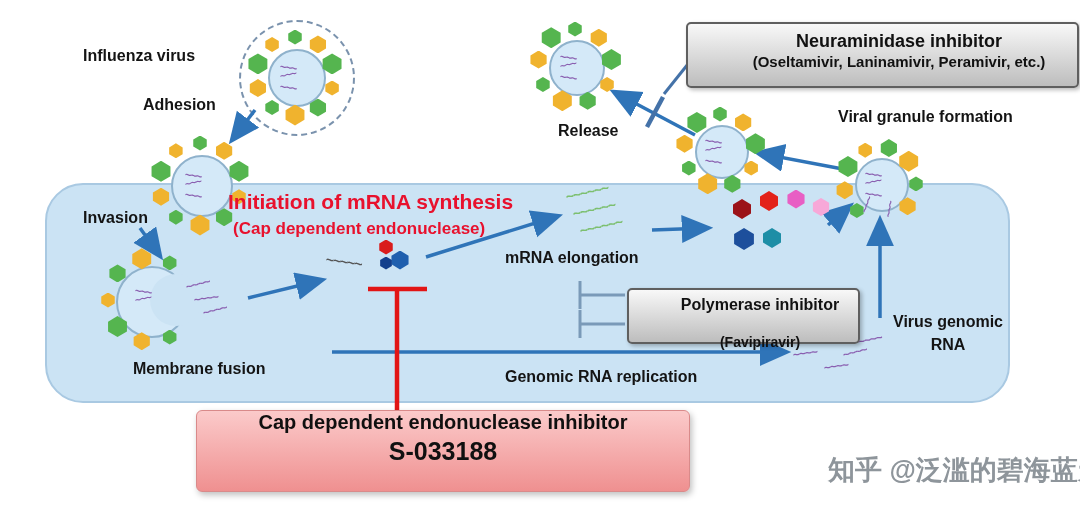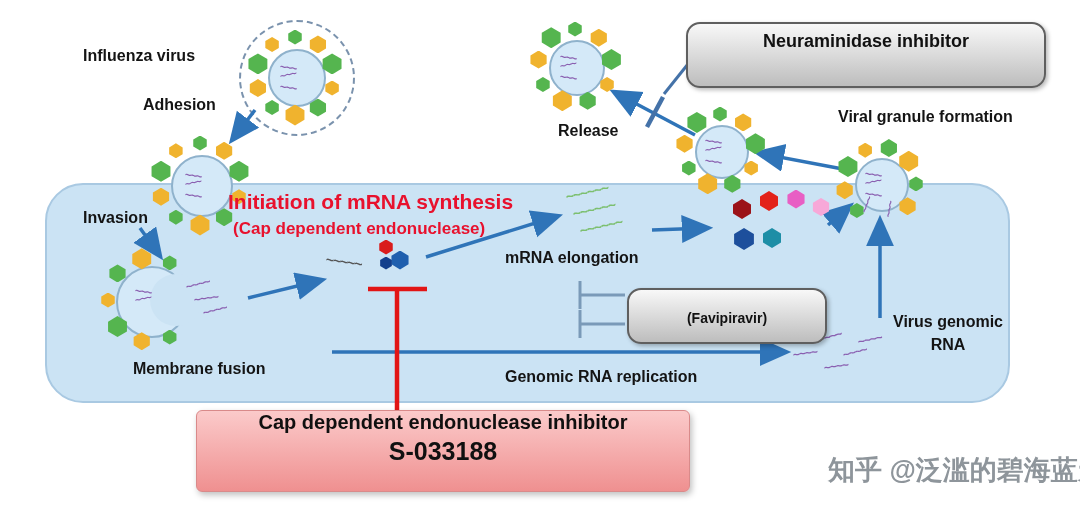--- a/index.html
+++ b/index.html
@@ -11,22 +11,22 @@
     position:absolute;left:45px;top:183px;width:961px;height:216px;
     background:#cbe3f4;border:2px solid #a9c9e2;border-radius:38px;z-index:0;
   }
   svg.overlay{position:absolute;left:0;top:0;z-index:2;}
   .label{position:absolute;font-weight:bold;color:#141414;font-size:16px;white-space:nowrap;z-index:4;}
   .label.red1{color:#e8112d;font-size:21px;}
   .label.red2{color:#e8112d;font-size:17px;}
   .label.wrap{white-space:normal;text-align:center;line-height:1.45;}
   .gray-box{
     position:absolute;background:linear-gradient(#f8f8f8,#bdbdbd);
-    border:2px solid #5f5f5f;border-radius:14px;text-align:center;z-index:4;
-    box-shadow:2px 2px 4px rgba(0,0,0,.28);color:#111;
+    border:2px solid #5f5f5f;border-radius:5px;text-align:center;z-index:4;
+    box-shadow:2px 2px 4px rgba(0,0,0,.28);color:#111;padding-left:33px;
   }
   .gb-title{font-weight:bold;font-size:18px;margin-top:7px;}
   .gb-sub{font-weight:bold;font-size:15px;margin-top:1px;}
   .gray-box.small .gb-title{font-size:16px;margin-top:6px;}
   .gray-box.small .gb-sub{font-size:14px;margin-top:20px;}
   .pink-box{
     position:absolute;left:196px;top:410px;width:492px;height:80px;
     background:linear-gradient(#fbcaca,#ef9090);border:1px solid #d98a8a;border-radius:6px;
     text-align:center;z-index:4;box-shadow:2px 3px 6px rgba(0,0,0,.25);color:#101010;
   }
@@ -87,23 +87,25 @@
   <div class="label red1" style="left:228px;top:190px">Initiation of mRNA synthesis</div>
   <div class="label" style="left:505px;top:249px">mRNA elongation</div>
   <div class="label red2" style="left:233px;top:219px">(Cap dependent endonuclease)</div>
   <div class="label" style="left:505px;top:368px">Genomic RNA replication</div>
   <div class="label" style="left:838px;top:108px">Viral granule formation</div>
   <div class="label wrap" style="left:893px;top:310px;width:110px">Virus genomic RNA</div>
   <div class="label" style="left:558px;top:122px">Release</div>
 
   <div class="gray-box" style="left:686px;top:22px;width:356px;height:62px">
     <div class="gb-title">Neuraminidase inhibitor</div>
+    <div class="gb-sub">(Oseltamivir, Laninamivir, Peramivir, etc.)</div>
   </div>
 
   <div class="gray-box small" style="left:627px;top:288px;width:196px;height:52px">
+    <div class="gb-title">Polymerase inhibitor</div>
     <div class="gb-sub">(Favipiravir)</div>
   </div>
 
   <div class="pink-box">
     <div class="pb-title">Cap dependent endonuclease inhibitor</div>
     <div class="pb-drug">S-033188</div>
   </div>
 
   <div class="watermark">知乎 @泛滥的碧海蓝天</div>
 

